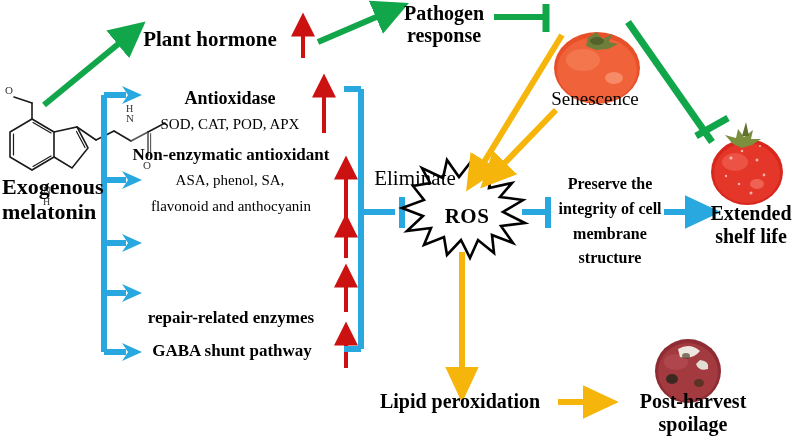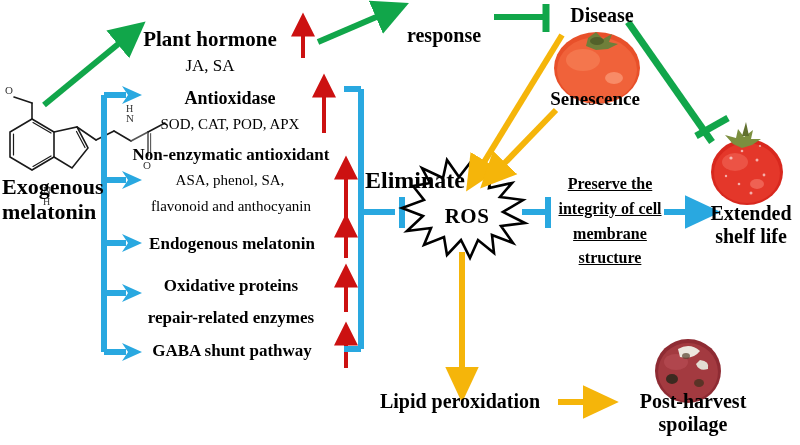--- a/index.html
+++ b/index.html
@@ -34,24 +34,24 @@
   .t-nonenz    { left: 118px; top: 145px;  width: 226px; font-size: 17px; font-weight: bold; }
   .t-asa       { left: 140px; top: 172px;  width: 180px; font-size: 15px; }
   .t-flav      { left: 128px; top: 198px;  width: 206px; font-size: 15px; }
   .t-endo      { left: 132px; top: 234px;  width: 200px; font-size: 17px; font-weight: bold; }
   .t-oxprot    { left: 132px; top: 276px;  width: 198px; font-size: 17px; font-weight: bold; }
   .t-repair    { left: 122px; top: 308px;  width: 218px; font-size: 17px; font-weight: bold; }
   .t-gaba      { left: 132px; top: 341px;  width: 200px; font-size: 17px; font-weight: bold; }
 
   .t-pathogen  { left: 390px; top: 2px;    width: 108px; font-size: 20px; font-weight: bold; white-space: normal; line-height: 1.1; }
   .t-disease   { left: 548px; top: 4px;    width: 108px; font-size: 20px; font-weight: bold; }
-  .t-senes     { left: 532px; top: 88px;   width: 126px; font-size: 19px; font-weight: bold; }
-  .t-elim      { left: 360px; top: 167px;  width: 110px; font-size: 24px; font-weight: bold; }
+  .t-senes     { left: 532px; top: 88px;   width: 126px; font-size: 19px; font-weight: normal; }
+  .t-elim      { left: 360px; top: 167px;  width: 110px; font-size: 21px; font-weight: normal; }
   .t-ros       { left: 432px; top: 205px;  width: 70px;  font-size: 21px; font-weight: bold; letter-spacing: 0.5px; }
-  .t-preserve  { left: 546px; top: 172px;  width: 128px; font-size: 16px; font-weight: bold; white-space: normal; line-height: 1.55; text-decoration: underline; }
+  .t-preserve  { left: 546px; top: 172px;  width: 128px; font-size: 16px; font-weight: bold; white-space: normal; line-height: 1.55; }
   .t-extended  { left: 702px; top: 202px;  width: 98px;  font-size: 20px; font-weight: bold; white-space: normal; line-height: 1.15; }
   .t-lipid     { left: 370px; top: 390px;  width: 180px; font-size: 20px; font-weight: bold; }
   .t-postharv  { left: 618px; top: 390px;  width: 150px; font-size: 20px; font-weight: bold; white-space: normal; line-height: 1.15; }
 
   svg.overlay {
     position: absolute;
     left: 0; top: 0;
     width: 800px; height: 445px;
     pointer-events: none;
   }
@@ -213,37 +213,33 @@
       <ellipse cx="686" cy="356" rx="4" ry="3" fill="#55402c" opacity="0.7"></ellipse>
     </g>
   </svg>
 
   <div class="lbl t-exo">
     <span>Exogenous</span><br>
     <span>melatonin</span>
   </div>
 
   <div class="lbl t-planth">Plant hormone</div>
-  <div class="lbl t-jasa">JA, SA</div>
   <div class="lbl t-sod">SOD, CAT, POD, APX</div>
   <div class="lbl t-antiox">Antioxidase</div>
   <div class="lbl t-nonenz">Non-enzymatic antioxidant</div>
   <div class="lbl t-asa">ASA, phenol, SA,</div>
   <div class="lbl t-flav">flavonoid and anthocyanin</div>
-  <div class="lbl t-endo">Endogenous melatonin</div>
-  <div class="lbl t-oxprot">Oxidative proteins</div>
   <div class="lbl t-repair">repair-related enzymes</div>
   <div class="lbl t-gaba">GABA shunt pathway</div>
 
   <div class="lbl t-pathogen">
-    <br>
+    <span>Pathogen</span><br>
     <span>response</span>
   </div>
 
-  <div class="lbl t-disease">Disease</div>
   <div class="lbl t-senes">Senescence</div>
   <div class="lbl t-elim">Eliminate</div>
   <div class="lbl t-ros">ROS</div>
 
   <div class="lbl t-preserve">
     <span>Preserve the</span><br>
     <span>integrity of cell</span><br>
     <span>membrane</span><br>
     <span>structure</span>
   </div>

